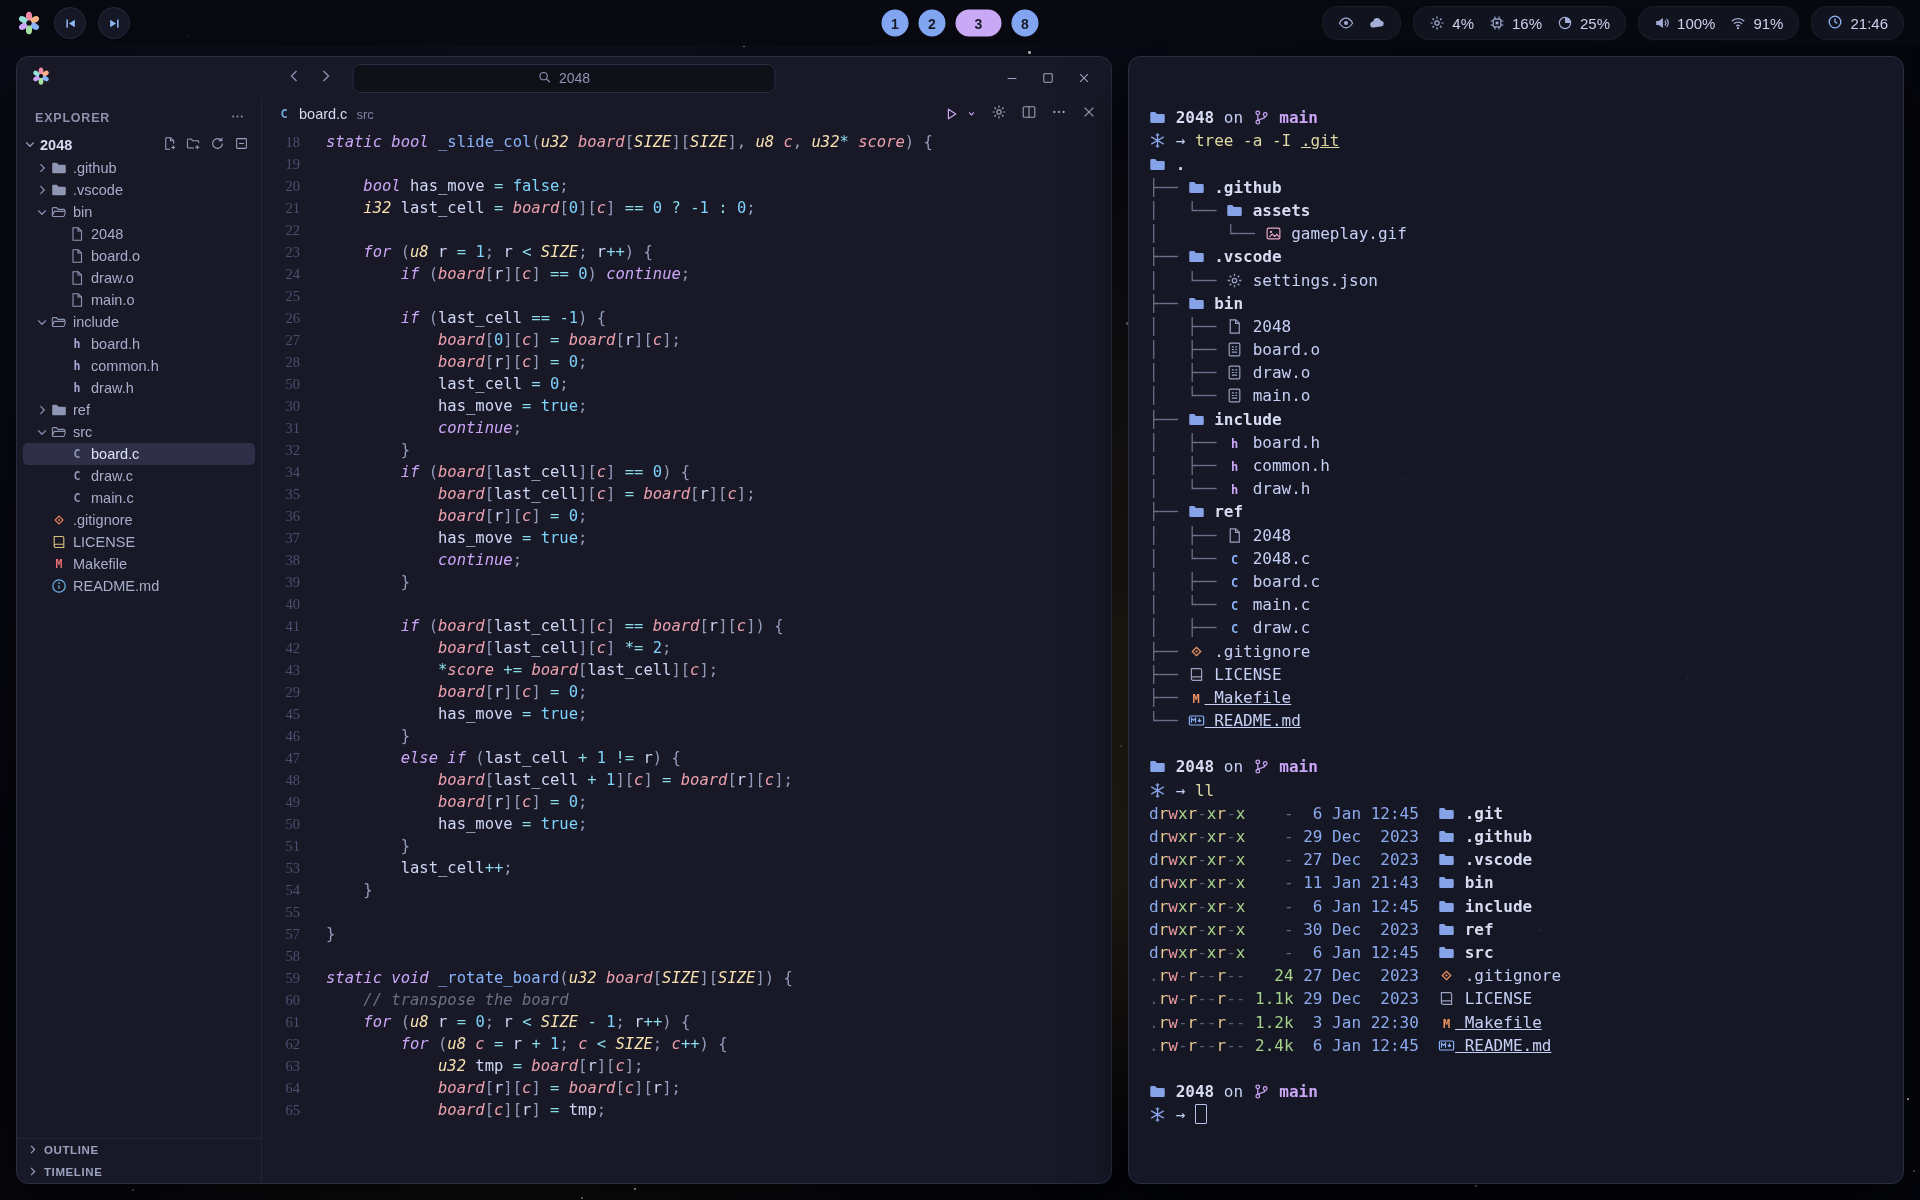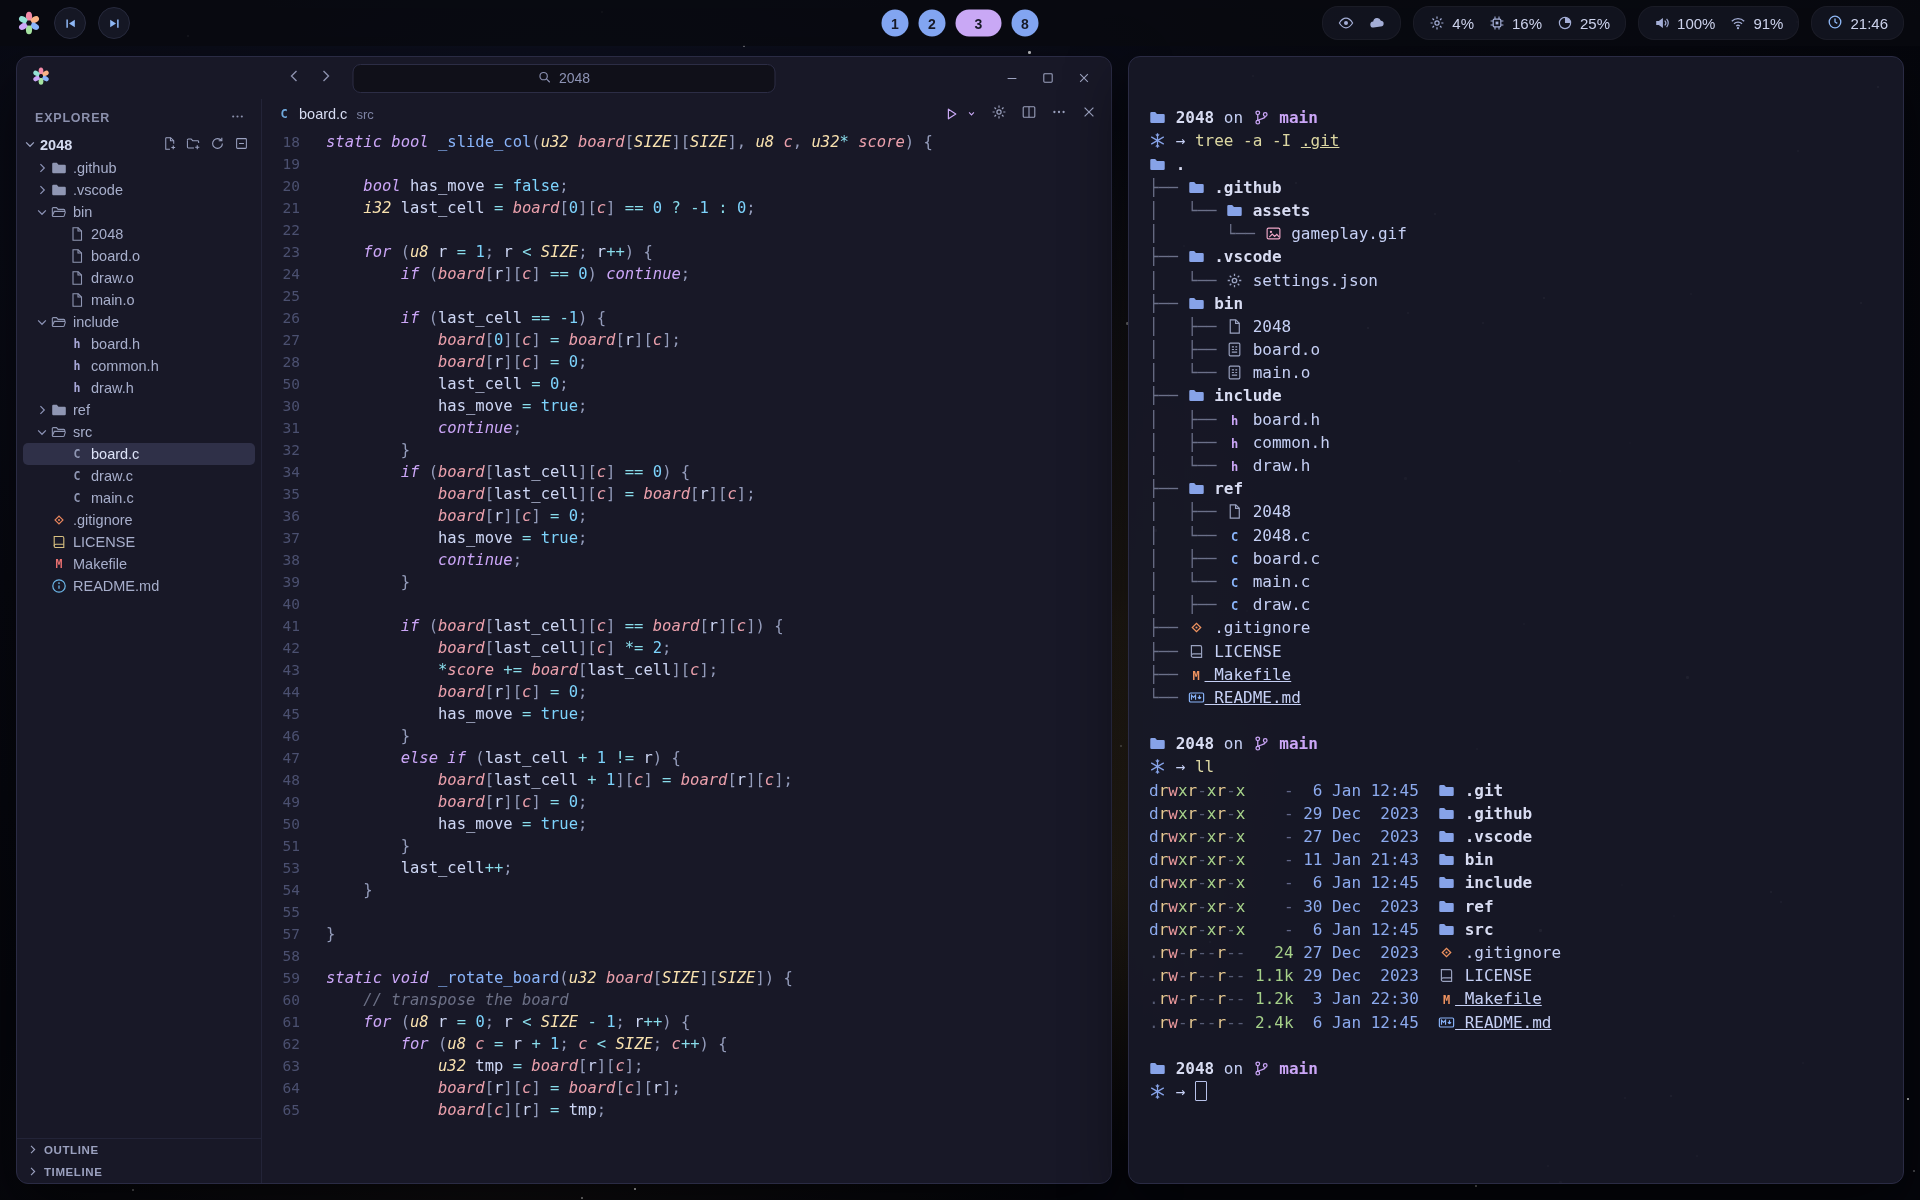--- a/index.html
+++ b/index.html
@@ -76,21 +76,21 @@
   .vs-tab{display:flex;align-items:center;gap:7px;color:#d6dcf2;font:400 14.5px "Liberation Sans",sans-serif;}
   .tab-dir{color:#7d83a3;font-size:13px;margin-left:2px;}
   .vs-tab-actions{margin-left:auto;display:flex;align-items:center;gap:14px;color:#9aa0bd;}
   .vs-tab-actions .ic{width:16px;height:16px;}
   .run{color:#c9a8f5;display:flex;align-items:center;}
   .rundd .ic{width:11px;height:11px;margin-left:-7px;color:#c9a8f5;}
 
   
   .vs-code{flex:1;overflow:hidden;padding-top:2px;font:15.5px/22px "DejaVu Sans Mono",monospace;}
   .cline{height:22px;white-space:pre;}
-  .lnum{display:inline-block;width:38px;text-align:right;margin-right:26px;color:#4b5070;font-size:14.5px;}
+  .lnum{display:inline-block;width:38px;text-align:right;margin-right:26px;color:#4b5070;font-size:14.5px;font-family:Liberation Serif, serif;}
   .s-kw{color:#cba6f7;font-style:italic;}
   .s-ty{color:#f9e2af;font-style:italic;}
   .s-fn{color:#89b4fa;}
   .s-par{color:#eba0ac;font-style:italic;}
   .s-num{color:#7dd3fc;}
   .s-op{color:#89dceb;}
   .s-pun{color:#949cbb;}
   .s-var{color:#cdd6f4;}
   .s-com{color:#6c7086;font-style:italic;}
 
@@ -653,21 +653,21 @@
             <div class="cline"><span class="lnum">34</span><span class="ltext">        <span class="s-kw">if</span> <span class="s-pun">(</span><span class="s-par">board</span><span class="s-pun">[</span><span class="s-var">last_cell</span><span class="s-pun">]</span><span class="s-pun">[</span><span class="s-par">c</span><span class="s-pun">]</span> <span class="s-op">=</span><span class="s-op">=</span> <span class="s-num">0</span><span class="s-pun">)</span> <span class="s-pun">{</span></span></div>
             <div class="cline"><span class="lnum">35</span><span class="ltext">            <span class="s-par">board</span><span class="s-pun">[</span><span class="s-var">last_cell</span><span class="s-pun">]</span><span class="s-pun">[</span><span class="s-par">c</span><span class="s-pun">]</span> <span class="s-op">=</span> <span class="s-par">board</span><span class="s-pun">[</span><span class="s-var">r</span><span class="s-pun">]</span><span class="s-pun">[</span><span class="s-par">c</span><span class="s-pun">]</span><span class="s-pun">;</span></span></div>
             <div class="cline"><span class="lnum">36</span><span class="ltext">            <span class="s-par">board</span><span class="s-pun">[</span><span class="s-var">r</span><span class="s-pun">]</span><span class="s-pun">[</span><span class="s-par">c</span><span class="s-pun">]</span> <span class="s-op">=</span> <span class="s-num">0</span><span class="s-pun">;</span></span></div>
             <div class="cline"><span class="lnum">37</span><span class="ltext">            <span class="s-var">has_move</span> <span class="s-op">=</span> <span class="s-num">true</span><span class="s-pun">;</span></span></div>
             <div class="cline"><span class="lnum">38</span><span class="ltext">            <span class="s-kw">continue</span><span class="s-pun">;</span></span></div>
             <div class="cline"><span class="lnum">39</span><span class="ltext">        <span class="s-pun">}</span></span></div>
             <div class="cline"><span class="lnum">40</span><span class="ltext"></span></div>
             <div class="cline"><span class="lnum">41</span><span class="ltext">        <span class="s-kw">if</span> <span class="s-pun">(</span><span class="s-par">board</span><span class="s-pun">[</span><span class="s-var">last_cell</span><span class="s-pun">]</span><span class="s-pun">[</span><span class="s-par">c</span><span class="s-pun">]</span> <span class="s-op">=</span><span class="s-op">=</span> <span class="s-par">board</span><span class="s-pun">[</span><span class="s-var">r</span><span class="s-pun">]</span><span class="s-pun">[</span><span class="s-par">c</span><span class="s-pun">]</span><span class="s-pun">)</span> <span class="s-pun">{</span></span></div>
             <div class="cline"><span class="lnum">42</span><span class="ltext">            <span class="s-par">board</span><span class="s-pun">[</span><span class="s-var">last_cell</span><span class="s-pun">]</span><span class="s-pun">[</span><span class="s-par">c</span><span class="s-pun">]</span> <span class="s-op">*</span><span class="s-op">=</span> <span class="s-num">2</span><span class="s-pun">;</span></span></div>
             <div class="cline"><span class="lnum">43</span><span class="ltext">            <span class="s-op">*</span><span class="s-par">score</span> <span class="s-op">+</span><span class="s-op">=</span> <span class="s-par">board</span><span class="s-pun">[</span><span class="s-var">last_cell</span><span class="s-pun">]</span><span class="s-pun">[</span><span class="s-par">c</span><span class="s-pun">]</span><span class="s-pun">;</span></span></div>
-            <div class="cline"><span class="lnum">44</span><span class="ltext">            <span class="s-par">board</span><span class="s-pun">[</span><span class="s-var">r</span><span class="s-pun">]</span><span class="s-pun">[</span><span class="s-par">c</span><span class="s-pun">]</span> <span class="s-op">=</span> <span class="s-num">0</span><span class="s-pun">;</span></span></div>
+            <div class="cline"><span class="lnum">29</span><span class="ltext">            <span class="s-par">board</span><span class="s-pun">[</span><span class="s-var">r</span><span class="s-pun">]</span><span class="s-pun">[</span><span class="s-par">c</span><span class="s-pun">]</span> <span class="s-op">=</span> <span class="s-num">0</span><span class="s-pun">;</span></span></div>
             <div class="cline"><span class="lnum">45</span><span class="ltext">            <span class="s-var">has_move</span> <span class="s-op">=</span> <span class="s-num">true</span><span class="s-pun">;</span></span></div>
             <div class="cline"><span class="lnum">46</span><span class="ltext">        <span class="s-pun">}</span></span></div>
             <div class="cline"><span class="lnum">47</span><span class="ltext">        <span class="s-kw">else</span> <span class="s-kw">if</span> <span class="s-pun">(</span><span class="s-var">last_cell</span> <span class="s-op">+</span> <span class="s-num">1</span> <span class="s-op">!</span><span class="s-op">=</span> <span class="s-var">r</span><span class="s-pun">)</span> <span class="s-pun">{</span></span></div>
             <div class="cline"><span class="lnum">48</span><span class="ltext">            <span class="s-par">board</span><span class="s-pun">[</span><span class="s-var">last_cell</span> <span class="s-op">+</span> <span class="s-num">1</span><span class="s-pun">]</span><span class="s-pun">[</span><span class="s-par">c</span><span class="s-pun">]</span> <span class="s-op">=</span> <span class="s-par">board</span><span class="s-pun">[</span><span class="s-var">r</span><span class="s-pun">]</span><span class="s-pun">[</span><span class="s-par">c</span><span class="s-pun">]</span><span class="s-pun">;</span></span></div>
             <div class="cline"><span class="lnum">49</span><span class="ltext">            <span class="s-par">board</span><span class="s-pun">[</span><span class="s-var">r</span><span class="s-pun">]</span><span class="s-pun">[</span><span class="s-par">c</span><span class="s-pun">]</span> <span class="s-op">=</span> <span class="s-num">0</span><span class="s-pun">;</span></span></div>
             <div class="cline"><span class="lnum">50</span><span class="ltext">            <span class="s-var">has_move</span> <span class="s-op">=</span> <span class="s-num">true</span><span class="s-pun">;</span></span></div>
             <div class="cline"><span class="lnum">51</span><span class="ltext">        <span class="s-pun">}</span></span></div>
             <div class="cline"><span class="lnum">53</span><span class="ltext">        <span class="s-var">last_cell</span><span class="s-op">+</span><span class="s-op">+</span><span class="s-pun">;</span></span></div>
             <div class="cline"><span class="lnum">54</span><span class="ltext">    <span class="s-pun">}</span></span></div>
             <div class="cline"><span class="lnum">55</span><span class="ltext"></span></div>
@@ -725,20 +725,24 @@
             <path d="M1.2 4a1.2 1.2 0 0 1 1.2-1.2h3.4l1.7 1.9h6.1A1.2 1.2 0 0 1 14.8 6v6a1.2 1.2 0 0 1-1.2 1.2H2.4A1.2 1.2 0 0 1 1.2 12z" fill="currentColor"></path>
           </svg><span class="t-dname"> bin</span></div>
         <div class="tline"><span class="t-tree">│   ├── </span><svg class="ic ic-grey" viewBox="0 0 16 16">
             <path d="M4 1.8h5.2L12.5 5v9.2H4z" fill="none" stroke="currentColor" stroke-width="1.1"></path>
             <path d="M9 1.8V5h3.5" fill="none" stroke="currentColor" stroke-width="1.1"></path>
           </svg><span class="t-txt"> 2048</span></div>
         <div class="tline"><span class="t-tree">│   ├── </span><svg class="ic ic-grey" viewBox="0 0 16 16">
             <rect x="3" y="2" width="10" height="12" rx="1" fill="none" stroke="currentColor" stroke-width="1.1"></rect>
             <path d="M5.5 5.5h2M8.8 5.5h1.7M5.5 8h2M8.8 8h1.7M5.5 10.5h5" stroke="currentColor" stroke-width="1.1"></path>
           </svg><span class="t-txt"> board.o</span></div>
+        <div class="tline"><span class="t-tree">│   ├── </span><svg class="ic ic-grey" viewBox="0 0 16 16">
+            <rect x="3" y="2" width="10" height="12" rx="1" fill="none" stroke="currentColor" stroke-width="1.1"></rect>
+            <path d="M5.5 5.5h2M8.8 5.5h1.7M5.5 8h2M8.8 8h1.7M5.5 10.5h5" stroke="currentColor" stroke-width="1.1"></path>
+          </svg><span class="t-txt"> draw.o</span></div>
         <div class="tline"><span class="t-tree">│   └── </span><svg class="ic ic-grey" viewBox="0 0 16 16">
             <rect x="3" y="2" width="10" height="12" rx="1" fill="none" stroke="currentColor" stroke-width="1.1"></rect>
             <path d="M5.5 5.5h2M8.8 5.5h1.7M5.5 8h2M8.8 8h1.7M5.5 10.5h5" stroke="currentColor" stroke-width="1.1"></path>
           </svg><span class="t-txt"> main.o</span></div>
         <div class="tline"><span class="t-tree">├── </span><svg class="ic ic-blue" viewBox="0 0 16 16">
             <path d="M1.2 4a1.2 1.2 0 0 1 1.2-1.2h3.4l1.7 1.9h6.1A1.2 1.2 0 0 1 14.8 6v6a1.2 1.2 0 0 1-1.2 1.2H2.4A1.2 1.2 0 0 1 1.2 12z" fill="currentColor"></path>
           </svg><span class="t-dname"> include</span></div>
         <div class="tline"><span class="t-tree">│   ├── </span><span class="licon ic-mauve">h</span><span class="t-txt"> board.h</span></div>
         <div class="tline"><span class="t-tree">│   ├── </span><span class="licon ic-mauve">h</span><span class="t-txt"> common.h</span></div>
         <div class="tline"><span class="t-tree">│   └── </span><span class="licon ic-mauve">h</span><span class="t-txt"> draw.h</span></div>

